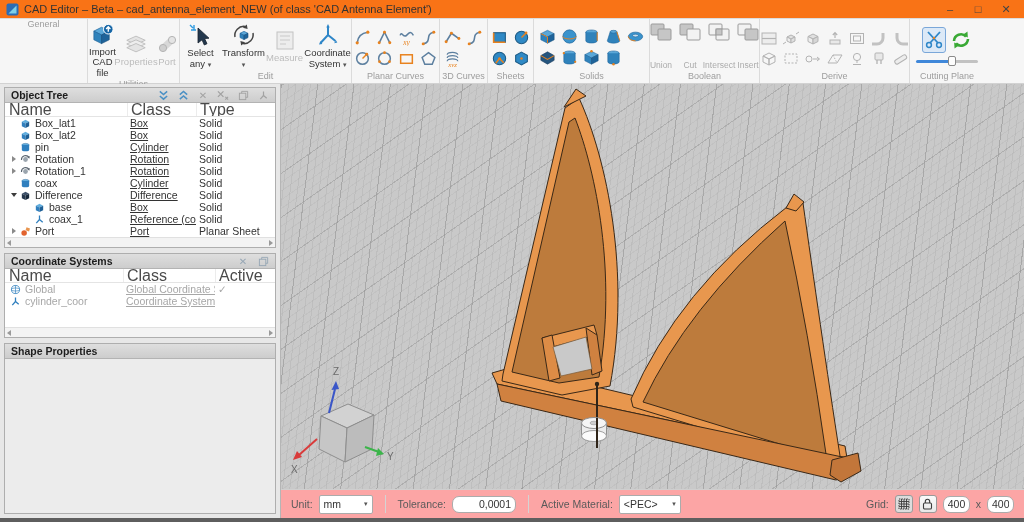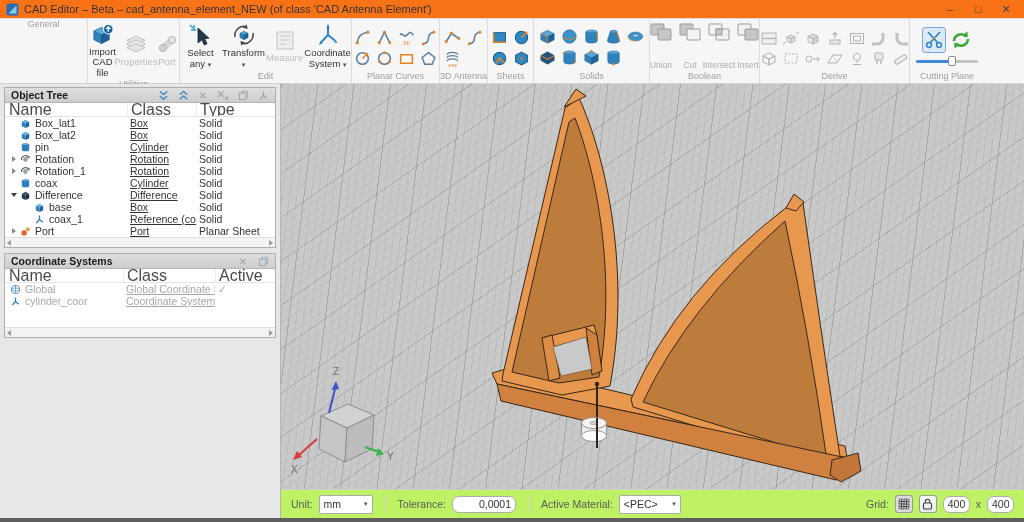--- a/index.html
+++ b/index.html
@@ -72,21 +72,21 @@
   .right-col{flex:1;display:flex;flex-direction:column;min-width:0;}
   .viewport{flex:1;position:relative;overflow:hidden;background-color:#c9c9c9;
     background-image:
       repeating-linear-gradient(97deg, rgba(150,150,150,.55) 0 1px, transparent 1px 36px),
       repeating-linear-gradient(325deg, rgba(150,150,150,.45) 0 1px, transparent 1px 36px),
       repeating-linear-gradient(97deg, rgba(170,170,170,.35) 0 1px, transparent 1px 7.2px),
       repeating-linear-gradient(325deg, rgba(175,175,175,.28) 0 1px, transparent 1px 7.2px);}
   .antenna-svg{position:absolute;left:0;top:0;}
   .navcube{position:absolute;left:8px;bottom:10px;}
   
-  .vp-footer{height:28px;background:#bef264;border-top:1px solid #cfcfcf;display:flex;
+  .vp-footer{height:28px;background:#fca5a5;border-top:1px solid #cfcfcf;display:flex;
              align-items:center;gap:6px;padding:0 10px;flex:0 0 auto;font-size:10.5px;color:#5a5a5a;}
   .fsep{width:1px;height:18px;background:#d4d4d4;margin:0 6px;}
   .fsel{height:17px;background:#fff;border:1px solid #ababab;border-radius:2px;display:flex;
         align-items:center;padding:0 4px;gap:6px;color:#333;}
   .fsel .caret{font-size:7px;}
   .finput{height:17px;background:#fff;border:1px solid #ababab;border-radius:7px;
           font-size:10.5px;color:#333;font-family:"Liberation Sans",sans-serif;box-sizing:border-box;padding:0 4px;}
   .t-input{width:64px;text-align:right;}
   .g-input{width:27px;text-align:center;}
   .gbtn{width:18px;height:18px;border:1px solid #9a9a9a;border-radius:3px;background:linear-gradient(#fbfbfb,#e8e8e8);
@@ -271,21 +271,21 @@
             </div>
           <div class="sbtn">
               <svg width="17" height="17" viewBox="0 0 16 16">
                 <path d="M3,14 C12,12 4,5 13,3" fill="none" stroke="#5c7f9f" stroke-width="1.5"></path>
                 <circle cx="3" cy="14" r="1.4" fill="#e8821e"></circle>
                 <circle cx="13" cy="3" r="1.4" fill="#e8821e"></circle>
               </svg>
             </div>
         </div>
       </div>
-      <div class="rlab">3D Antenna</div>
+      <div class="rlab">3D Curves</div>
     </div>
 
     <div class="rsec" style="width:46px">
       <div class="rbody">
         <div class="tgrid">
           <div class="sbtn">
               <svg width="17" height="17" viewBox="0 0 16 16">
                 <rect x="2.5" y="3.5" width="11" height="9" fill="#2f89c5" stroke="#1c5a85"></rect>
                 <path d="M2.5,3.5 V12.5 H13.5" fill="none" stroke="#e8821e" stroke-width="1.5"></path>
               </svg>
@@ -795,20 +795,26 @@
           <span class="c-class" style="width:92px">Coordinate System</span>
           <span class="c-type"></span>
         </div>
         <div class="cs-filler"></div>
         <div class="hscroll">
             <span class="sar l"></span>
             <span class="sar r"></span>
           </div>
       </div>
 
+      <div class="panel shape-panel">
+        <div class="panel-header">
+          <span class="ph-title">Shape Properties</span>
+        </div>
+        <div class="shape-body"></div>
+      </div>
     </div>
 
     <div class="right-col">
       <div class="viewport">
 
         <svg class="antenna-svg" viewBox="0 0 744 408" width="744" height="408">
           <g stroke="#3a2817" stroke-width="1" stroke-linejoin="round">
 
             <polygon points="211,289 232,283 564,362 566,374 216,300" fill="#e8974e"></polygon>
 

